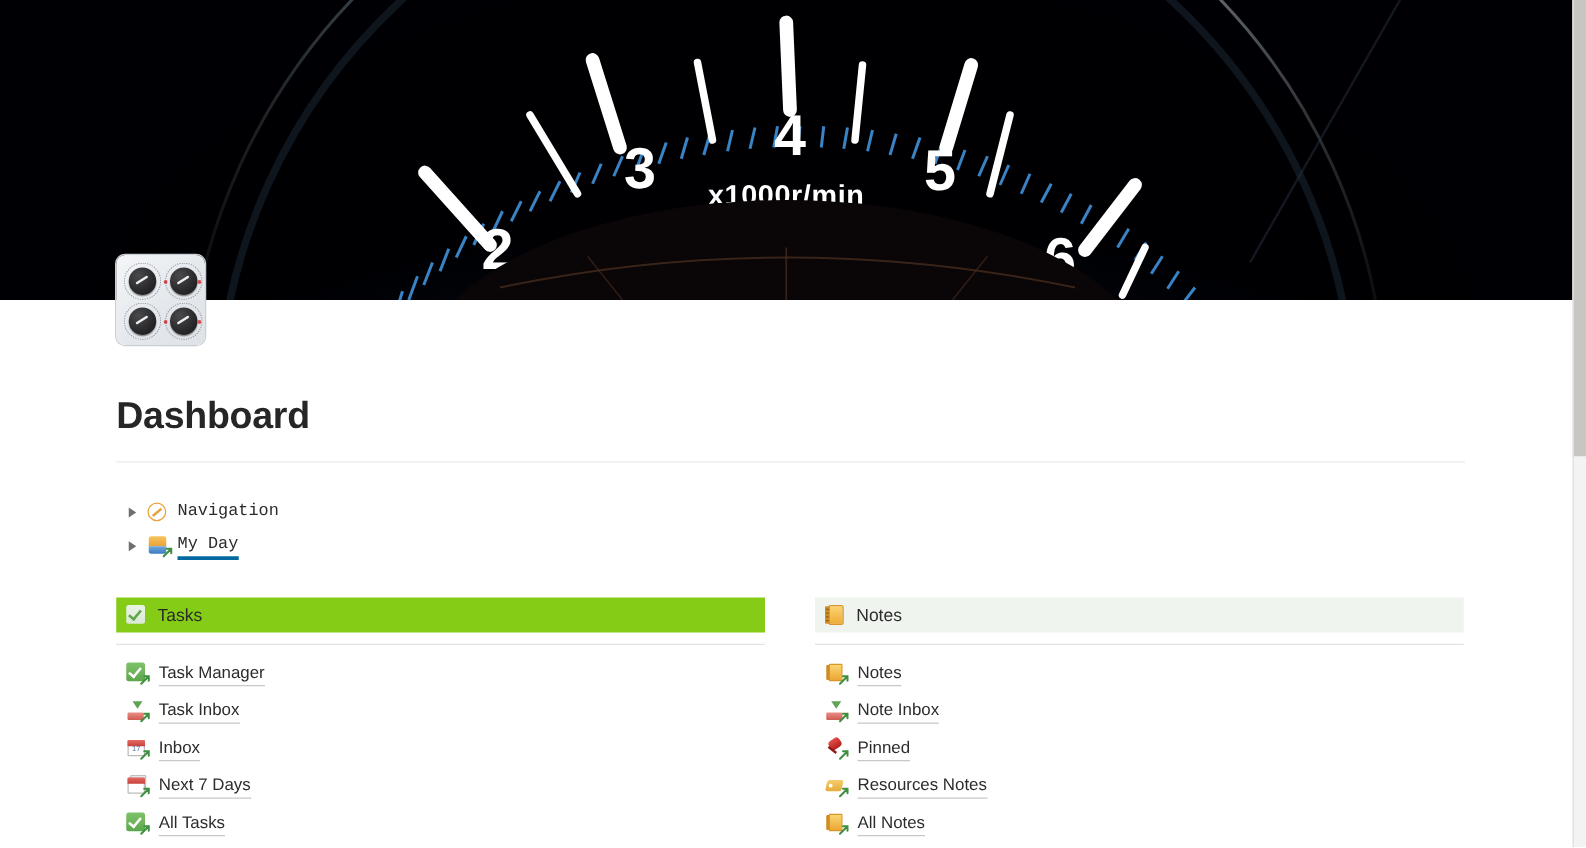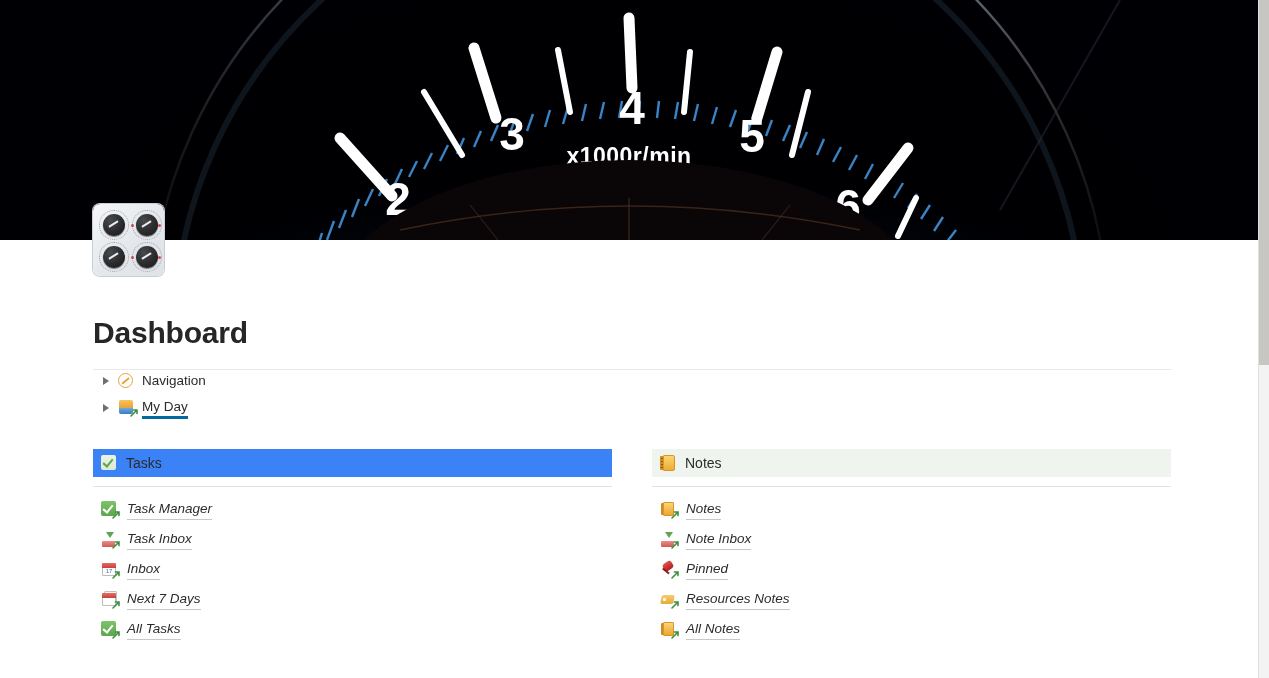--- a/index.html
+++ b/index.html
@@ -100,21 +100,21 @@
   }
 
   .title-rule {
     margin-top: 19px;
     height: 1px;
     background: #eaeaea;
     width: 1079px;
   }
 
   
-  .tree { margin-top: 0; }
+  .tree { margin-top: 29px; font-family: Liberation Mono, monospace; }
   .tree-row {
     display: flex;
     align-items: center;
     height: 22px;
     margin-bottom: 5px;
   }
   .twisty {
     width: 16px;
     display:flex; align-items:center; justify-content:center;
     margin-left: 5px;
@@ -265,21 +265,20 @@
     position: relative;
     margin-right: 9px;
     flex: 0 0 17px;
   }
   .item .lbl {
     font-size: 13.5px;
     color: #2c2c2c;
     line-height: 17px;
     border-bottom: 1px solid #c8c8c8;
     padding-bottom: 2px;
-    font-style: italic;
   }
 
   
   .ic-inbox { }
   .ic-inbox .tray {
     position:absolute; left:1px; bottom:1px;
     width: 13px; height: 6px;
     background: linear-gradient(#e98d86,#cf5a52);
     border-radius: 1px;
   }
@@ -560,21 +559,21 @@
             </div>
           </div>
           <div class="tree-label link">My Day</div>
         </div>
 
       </div>
 
       <div class="columns">
 
         <div class="col">
-          <div class="section-head" style="background: #3b82f6;">
+          <div class="section-head" style="background: #84cc16;">
             <div class="sh-icon">
               <div class="ic-check-sq pale"></div>
             </div>
             <div class="sh-label">Tasks</div>
           </div>
           <div class="section-rule"></div>
 
           <div class="item-list">
 
             <div class="item">

